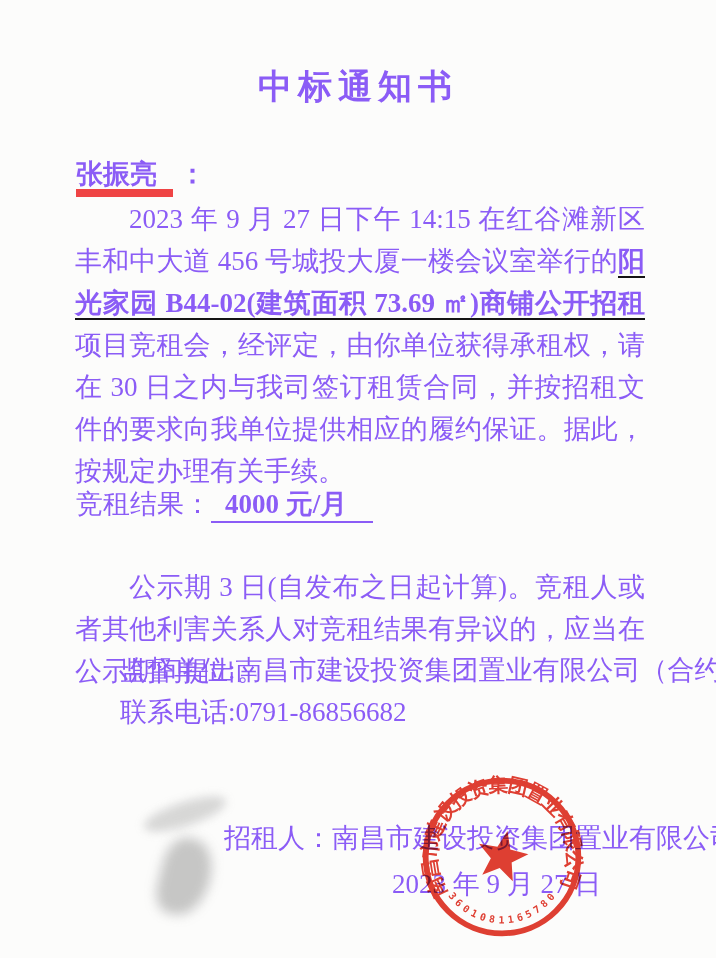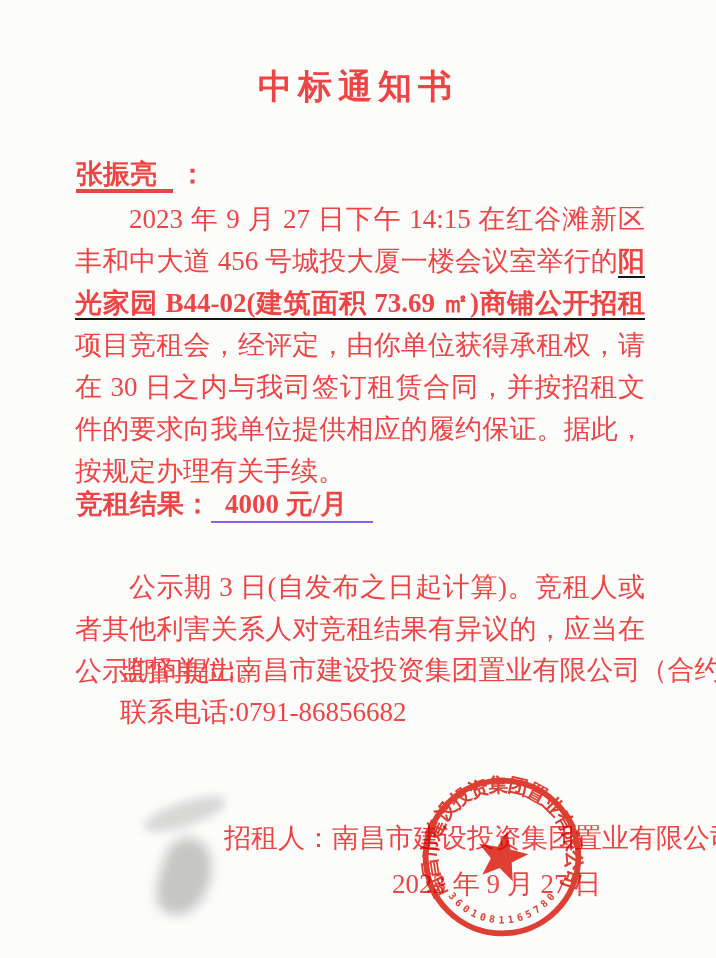--- a/index.html
+++ b/index.html
@@ -3,54 +3,54 @@
 <meta charset="utf-8">
 <style>
   html,body{margin:0;padding:0;background:#e9e9e9;}
   .page{
     position:relative;
     width:716px;height:958px;
     margin:0 auto;
     background:#fcfcfb;
     overflow:hidden;
     font-family:"Liberation Serif","DejaVu Serif",serif;
-    color:#ef4444;
+    color:#8b5cf6;
   }
   .title{
     position:absolute;top:64px;left:0;width:716px;
     text-align:center;
     font-size:34px;font-weight:bold;
     letter-spacing:6px;
   }
   .addressee{
     position:absolute;top:156px;left:76px;
     font-size:27px;font-weight:bold;
     white-space:nowrap;
   }
   .addressee .name{
-    border-bottom:4px solid #ef4444;
+    border-bottom:8px solid #ef4444;
     padding-right:16px;
   }
   .addressee .colon{padding-left:6px;}
   .body-para{
     position:absolute;left:75px;width:570px;
     font-size:27px;line-height:42px;
     text-align:justify;
     text-justify:inter-ideograph;
   }
   .para1{top:198px;text-indent:2em;}
   .para1 .highlight{
     font-weight:bold;
     border-bottom:2px solid #141414;
   }
   .result-line{
     position:absolute;top:486px;left:76px;
     font-size:27px;white-space:nowrap;
   }
-  .result-line .label{font-weight:bold;margin-top:20px;}
+  .result-line .label{font-weight:normal;margin-top:20px;}
   .result-line .value{
     border-bottom:2px solid #8b5cf6;
     padding:0 26px 2px 14px;
     font-weight:bold;
   }
   .para2{top:566px;text-indent:2em;}
   .indent-line{
     position:absolute;left:120px;
     font-size:27px;white-space:nowrap;
   }

